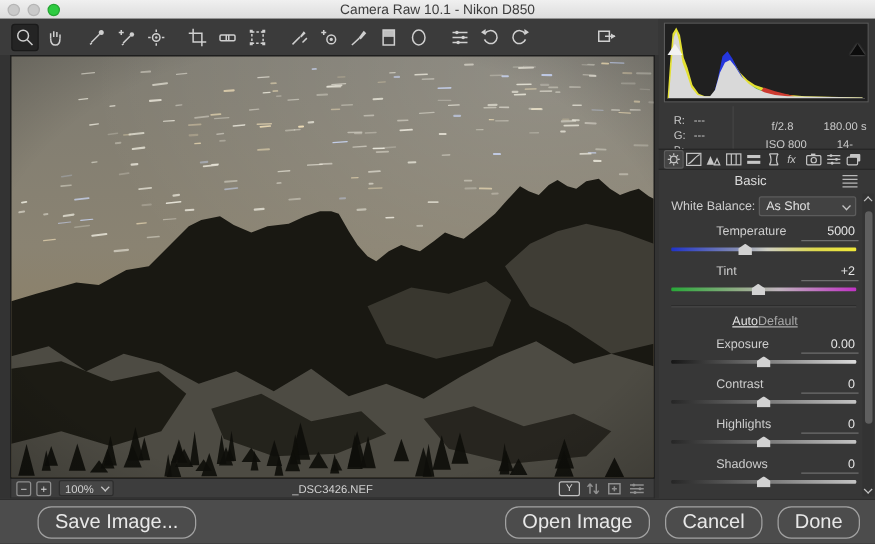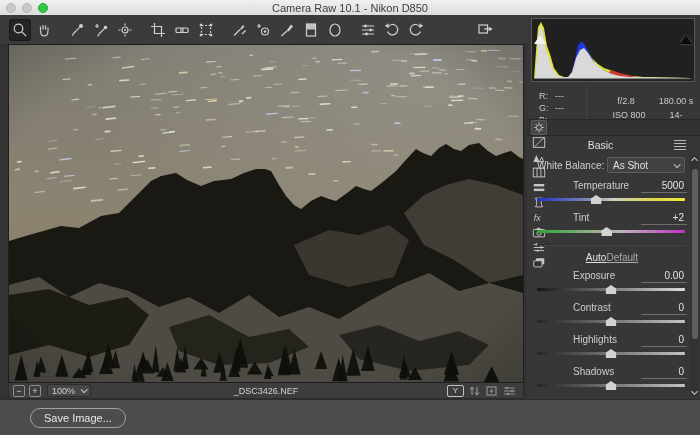--- a/index.html
+++ b/index.html
@@ -51,21 +51,21 @@
   .tri{width:0;height:0;border-left:6px solid transparent;border-right:6px solid transparent;margin:1px auto 0;}
   .tri.white{border-bottom:9px solid #f2f2f2;}
   .tri.black{border-bottom:9px solid #0c0c0c;filter:drop-shadow(0 0 1px #777);}
   .exif{position:absolute;left:4px;top:70px;width:164px;height:44px;display:flex;
     font-size:9px;color:#c9c9c9;}
   .rgb{width:56px;padding:5px 0 0 8px;line-height:12px;border-right:1px solid #444;}
   .rgb span{display:inline-block;width:16px;}
   .shot{flex:1;text-align:center;padding-top:9px;line-height:14px;}
   .shot b{font-weight:normal;display:inline-block;min-width:46px;text-align:right;margin-right:24px;}
   .tabs{position:absolute;left:0px;top:104px;width:173px;height:17px;background:#323232;
-    border-top:1px solid #272727;border-bottom:1px solid #272727;display:flex;align-items:flex-start;padding-left:4px;flex-direction:column;}
+    border-top:1px solid #272727;border-bottom:1px solid #272727;display:flex;align-items:flex-end;padding-left:4px;}
   .tab{width:16px;height:15px;border:0;background:transparent;padding:1px;margin-right:0px;cursor:pointer;
     display:flex;align-items:center;justify-content:center;border-radius:2px;}
   .tab.sel{background:#454545;box-shadow:inset 0 0 0 1px #5d5d5d;}
   .tab svg{stroke:#c6c6c6;fill:none;stroke-width:1.1;}
   .tab .fill{fill:#c6c6c6;stroke:none;}
   .tab text{stroke:none;fill:#c6c6c6;font-style:italic;font-size:10px;}
   .phead{position:absolute;left:0;top:122px;width:173px;height:16px;display:flex;align-items:center;}
   .phead .t{flex:1;text-align:center;font-size:10.5px;color:#dedede;}
   .pmenu{width:12px;margin-right:14px;cursor:pointer;}
   .pmenu div{height:1.5px;background:#b9b9b9;margin:1.5px 0;}
@@ -93,21 +93,21 @@
   .links a.auto{color:#e2e2e2;} .links a.def{color:#a9a9a9;}
   .pscroll{position:absolute;right:1px;top:140px;width:9px;height:242px;background:#333;}
   .pscroll .thumbv{position:absolute;left:1.5px;top:14px;width:6px;height:170px;background:#5f5f5f;border-radius:3px;}
   .pscroll .chev{position:absolute;left:1.5px;}
   .pscroll .up{top:3px;transform:rotate(-135deg);}
   .pscroll .dn{bottom:3px;transform:rotate(45deg);}
   
   .bottom-bar{position:absolute;left:0;top:399px;width:700px;height:36px;background:#4c4c4c;
     border-top:1px solid #2d2d2d;display:flex;align-items:center;}
   .pill{border:1px solid #a2a2a2;border-radius:11px;background:transparent;color:#e8e8e8;
-    font-size:11px;padding:3px 13px;cursor:pointer;white-space:nowrap;}
+    font-size:16px;padding:3px 13px;cursor:pointer;white-space:nowrap;}
   .save{margin-left:30px;}
   .wf-link{position:absolute;left:170px;right:260px;text-align:center;font-size:10px;color:#d4d4d4;
     text-decoration:underline;cursor:pointer;}
   .right-btns{margin-left:auto;display:flex;gap:12px;margin-right:12px;}
 </style>
 </head>
 <body>
 
 <div class="window">
 
@@ -702,14 +702,19 @@
 
     <div class="pscroll">
       <span class="chev up"></span>
       <span class="thumbv"></span>
       <span class="chev dn"></span>
     </div>
   </div>
 
   <div class="bottom-bar">
     <button class="pill save">Save Image...</button>
+    <div class="right-btns">
+      <button class="pill">Open Image</button>
+      <button class="pill">Cancel</button>
+      <button class="pill">Done</button>
+    </div>
   </div>
 </div>
 
 </body></html>

